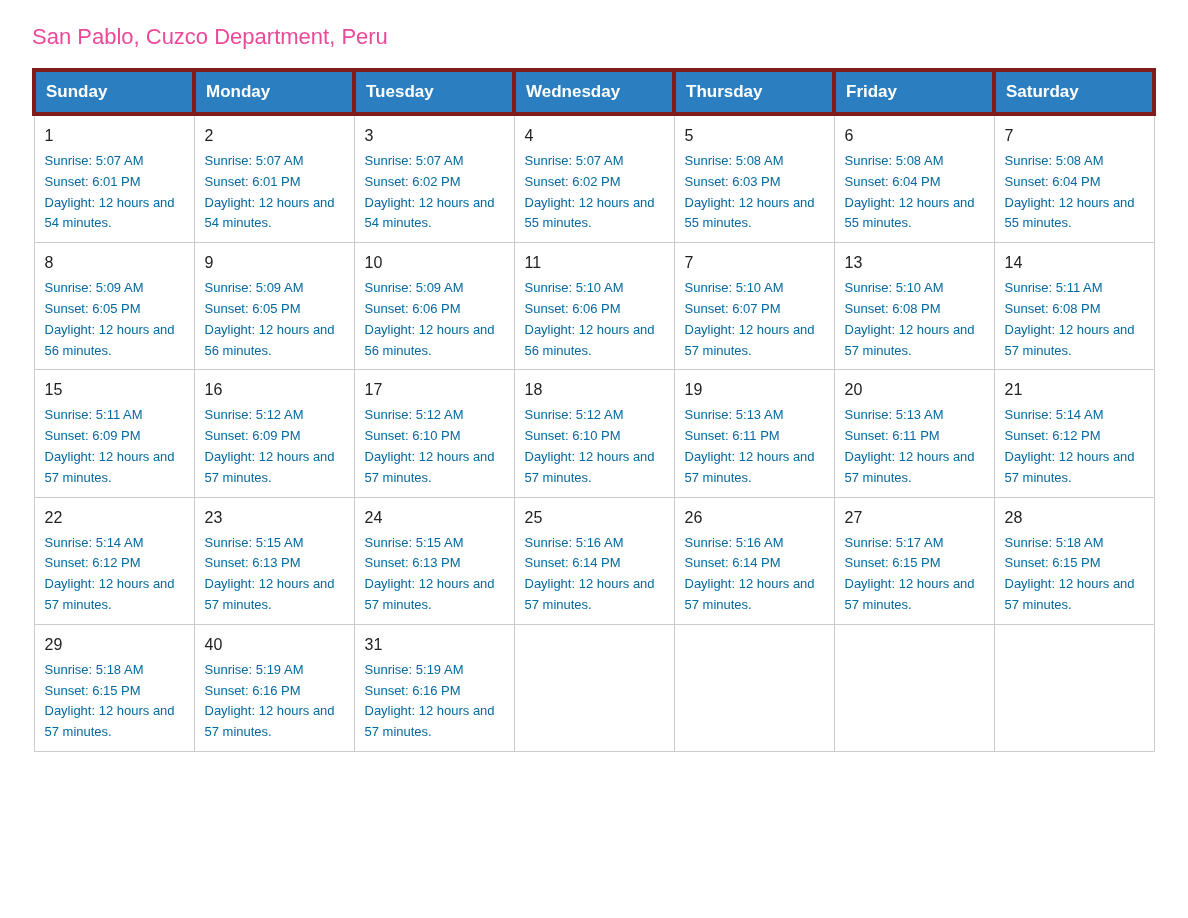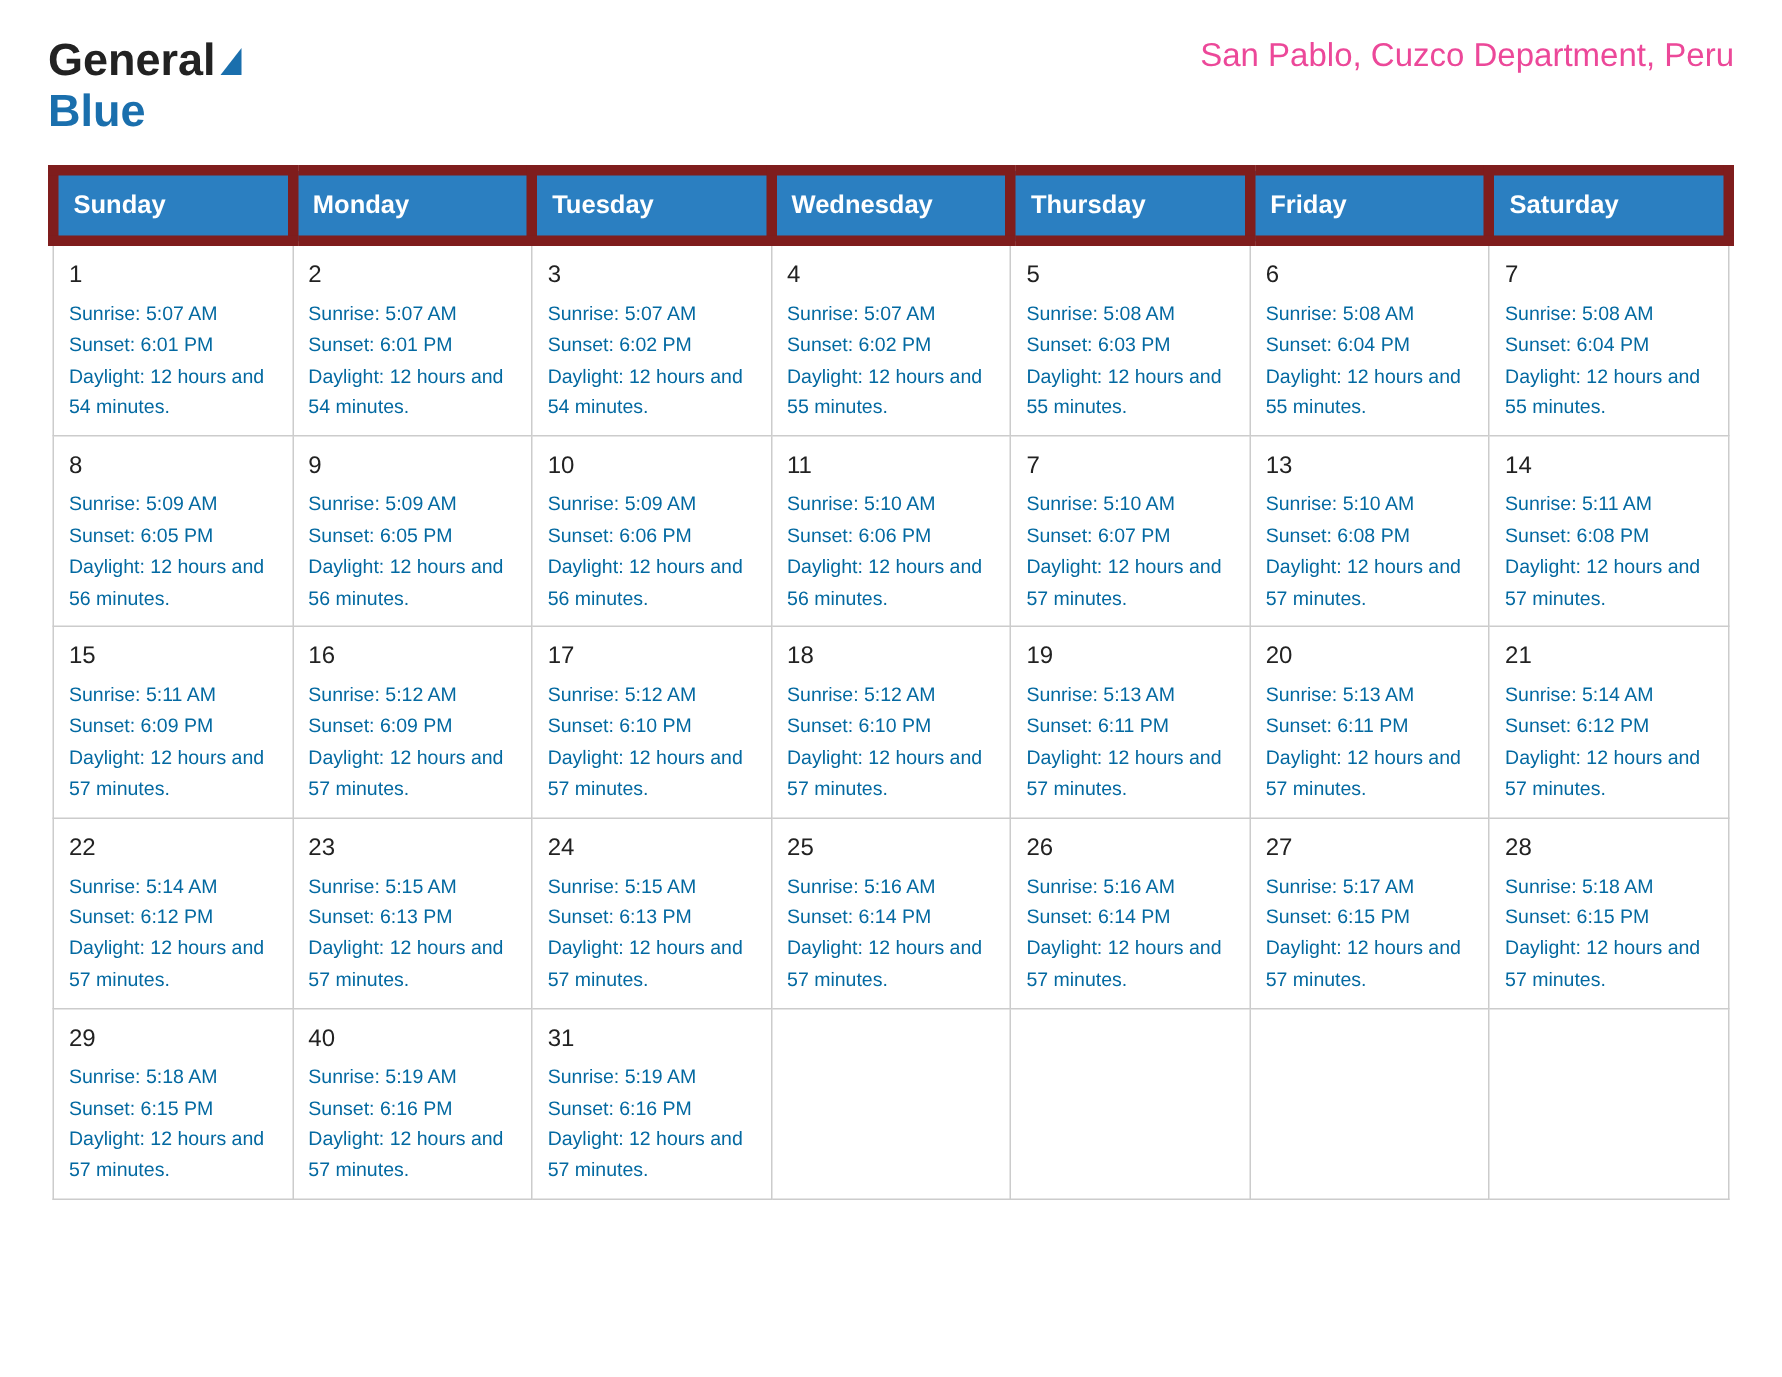--- a/index.html
+++ b/index.html
@@ -39,21 +39,21 @@
       border-collapse: collapse;
       table-layout: fixed;
     }
     thead tr th {
       background-color: #2b7fc1;
       color: #fff;
       font-size: 17px;
       font-weight: 600;
       padding: 10px 10px;
       text-align: left;
-      border: 7px solid #7f1d1d;
+      border: 4px solid #7f1d1d;
     }
     tbody tr td {
       vertical-align: top;
       padding: 8px 10px;
       border: 1px solid #ccc;
       font-size: 13.5px;
       line-height: 1.5;
       min-height: 90px;
       color: #222;
     }
@@ -90,29 +90,20 @@
       border-width: 0 0 18px 14px;
       border-color: transparent transparent #1a6fad transparent;
       margin-left: 1px;
       vertical-align: bottom;
     }
   </style>
 </head>
 <body>
 
 <div class="header">
-  <div class="logo">
-    <div class="logo-row">
-      <span style="font-size:30px;font-weight:bold;color:#222;">General</span>
-      <span class="logo-arrow"></span>
-    </div>
-    <div>
-      <span style="font-size:30px;font-weight:bold;color:#1a6fad;">Blue</span>
-    </div>
-  </div>
   <div class="title-block">
     <h2>San Pablo, Cuzco Department, Peru</h2>
   </div>
 </div>
 
 <table>
   <thead>
     <tr>
     <th>Sunday</th>
         <th>Monday</th>

